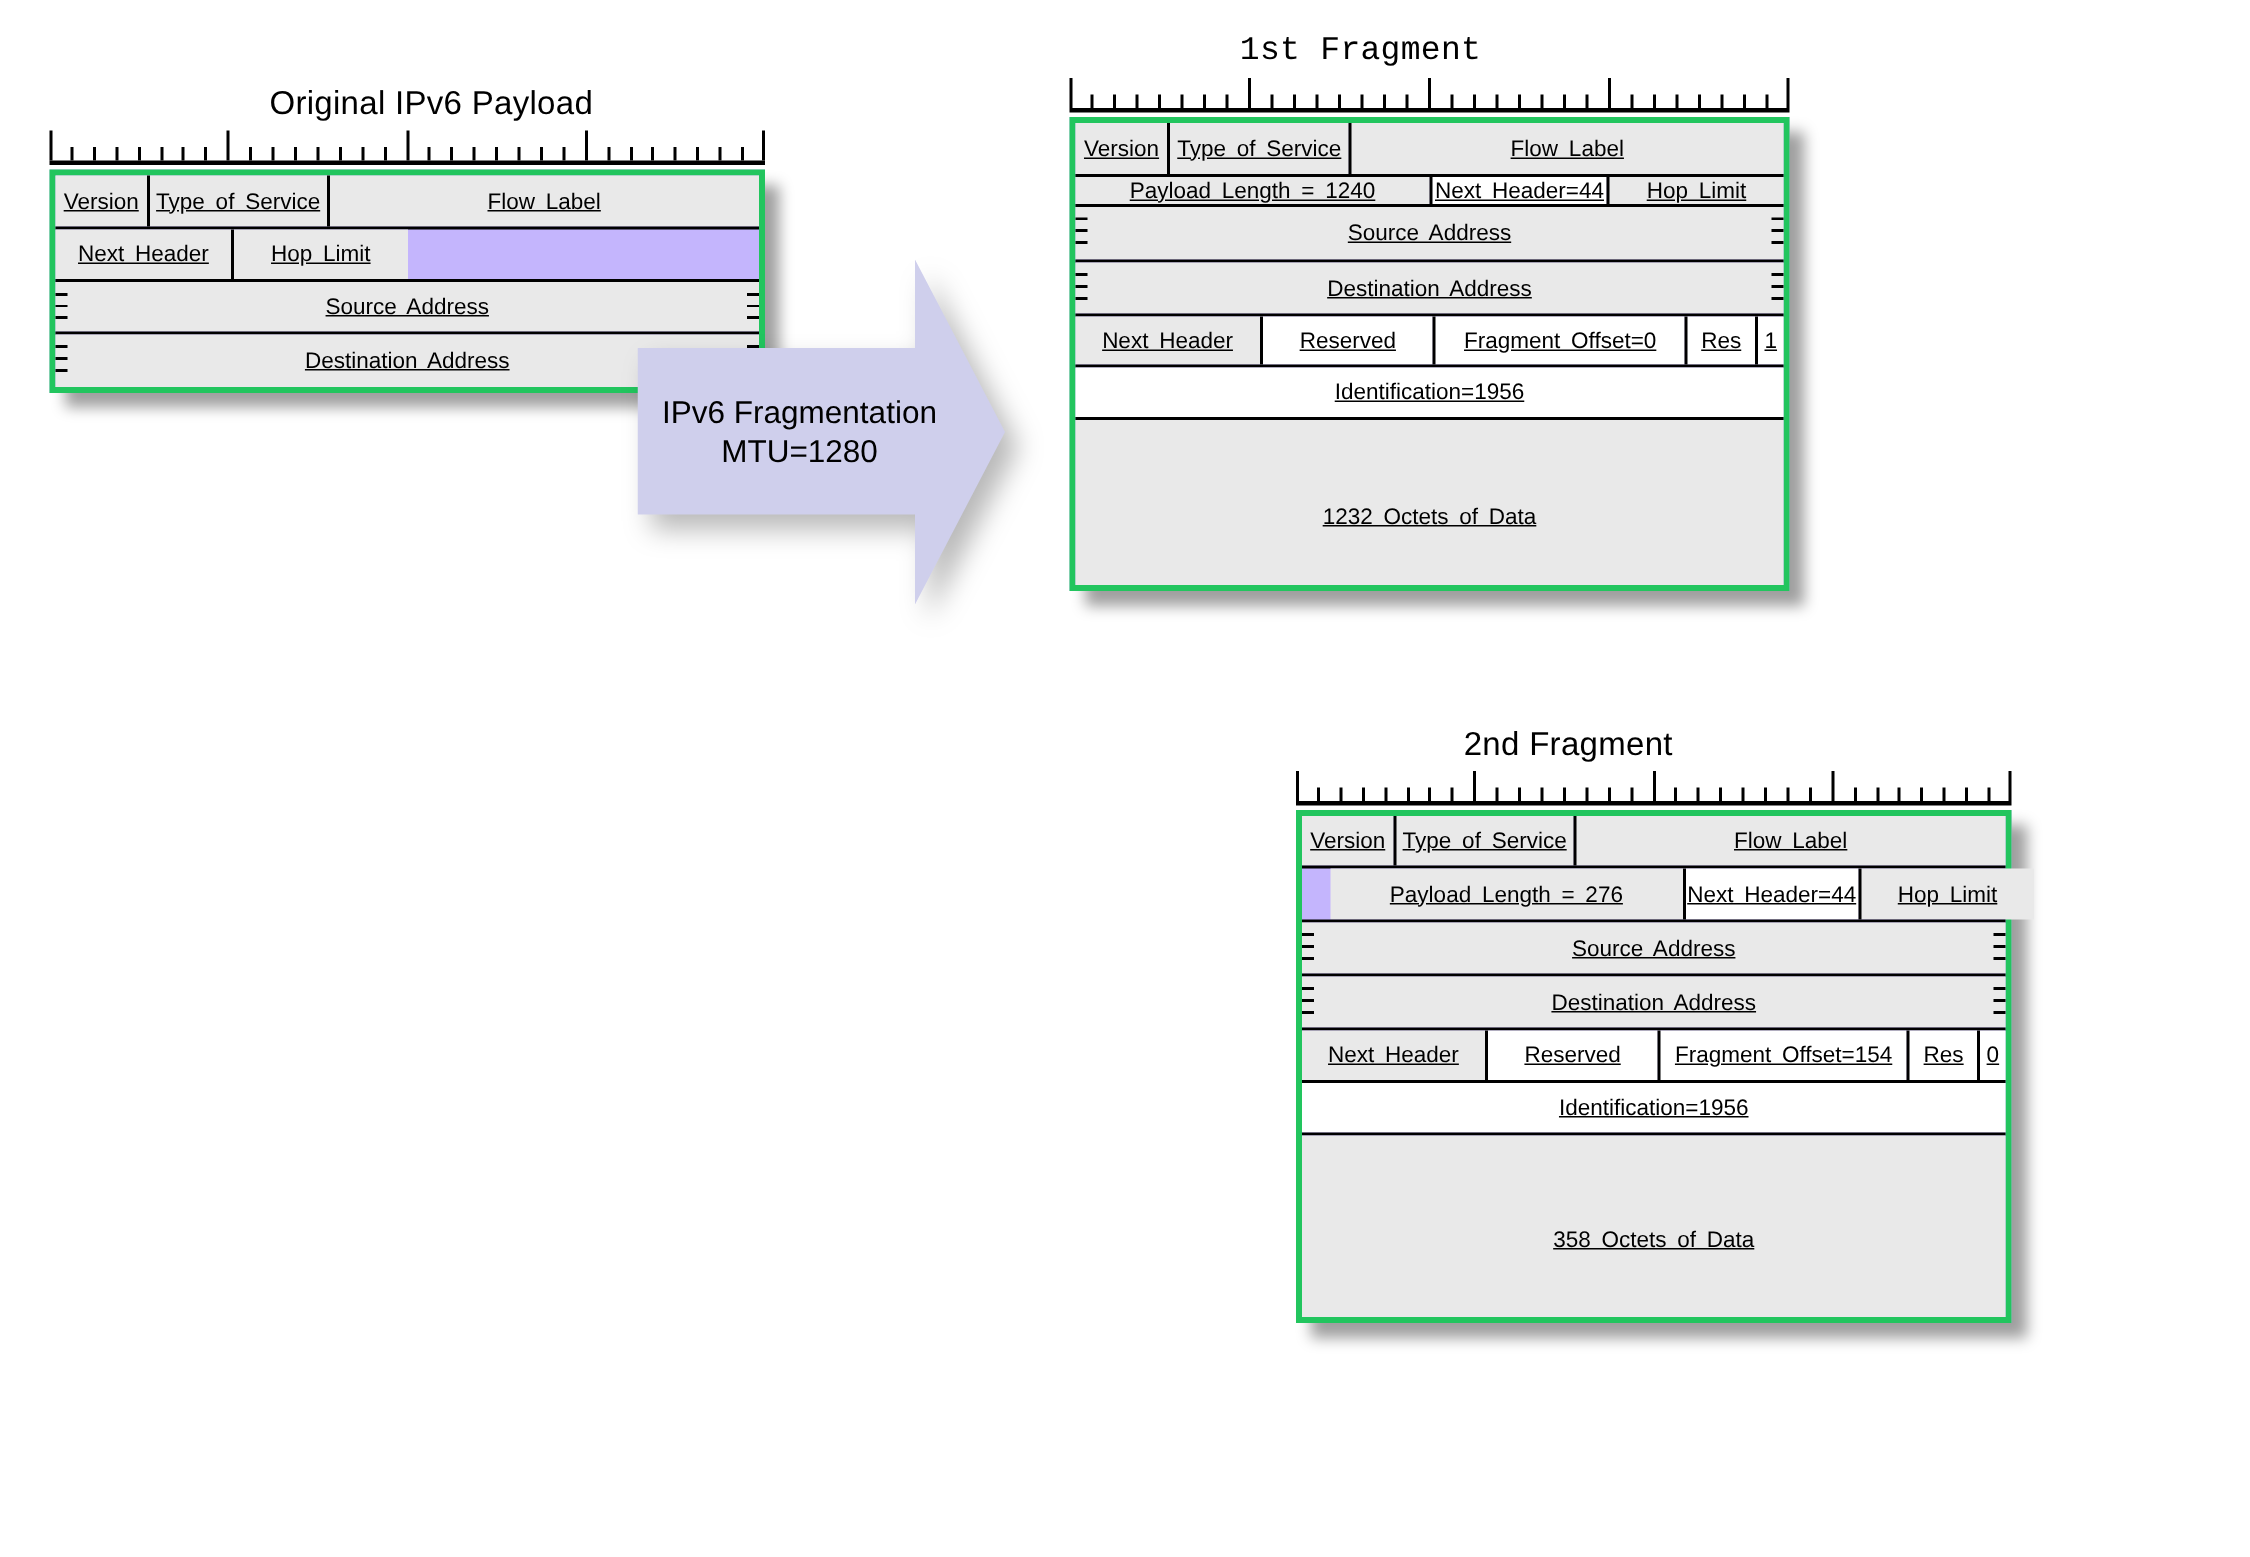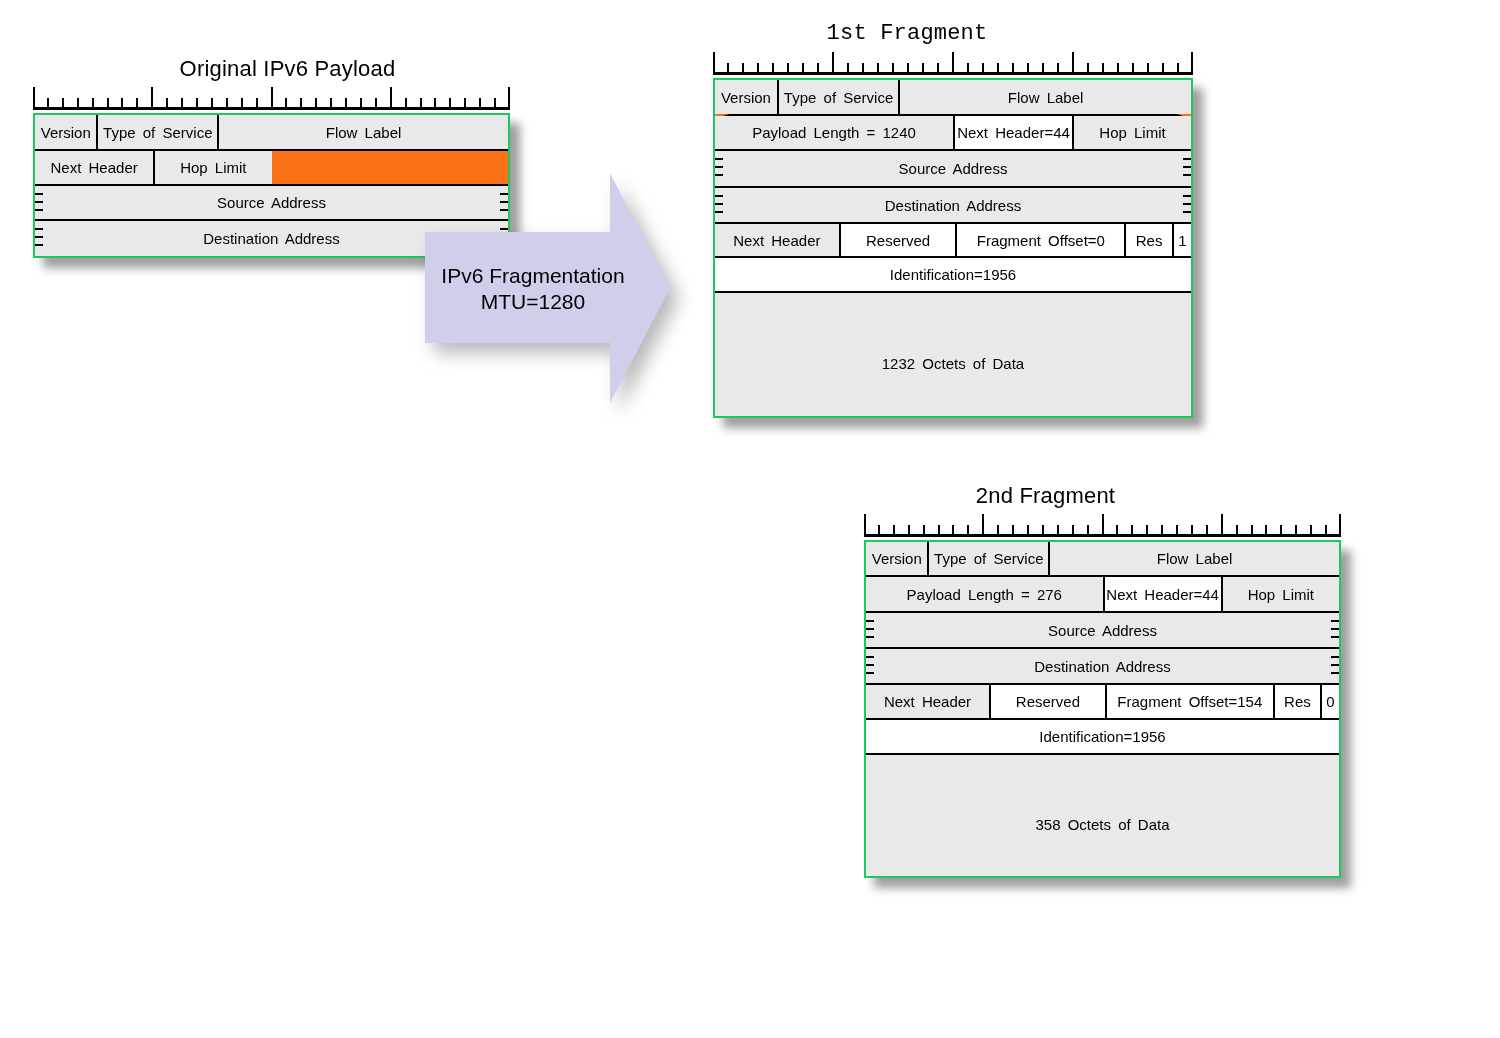--- a/index.html
+++ b/index.html
@@ -9,22 +9,23 @@
   }
   .packet{position:absolute;}
   .ptitle{
     position:relative;font-size:22px;line-height:24px;text-align:center;
     white-space:nowrap;letter-spacing:.2px;
   }
   .ruler{position:relative;height:21px;border-bottom:3px solid #000;margin-top:5px;}
   .ruler .tick{position:absolute;bottom:0;width:2px;height:9px;background:#000;}
   .ruler .tick.tall{height:20px;}
   .pbox{
-    position:relative;border:2px solid #22c55e;margin-top:3px;background:#f97316;
+    position:relative;border:4px solid #22c55e;margin-top:3px;background:#c4b5fd;
     box-shadow:10px 10px 9px rgba(0,0,0,0.38);
+    text-decoration:underline;
   }
   .prow{position:relative;display:flex;box-sizing:border-box;border-top:2px solid #000;}
   .prow:first-child{border-top:none;}
   .cell{
     display:flex;align-items:center;justify-content:center;box-sizing:border-box;
     font-size:15px;word-spacing:3px;white-space:nowrap;border-left:2px solid #000;
   }
   .cell:first-child{border-left:none;}
   .gray{background:#e9e9e9;}
   .white{background:#ffffff;}
@@ -147,21 +148,21 @@
         <div class="tick" style="left: calc(93.75% - 1px);"></div>
         <div class="tick" style="left: calc(96.875% - 1px);"></div>
         <div class="tick tall" style="right: 0px;"></div>
       </div>
     <div class="pbox">
       <div class="prow" style="height:34px;">
         <div class="cell gray" style="flex:0 0 13%;">Version</div>
         <div class="cell gray" style="flex:0 0 25.5%;">Type of Service</div>
         <div class="cell gray" style="flex:0 0 61.5%;">Flow Label</div>
       </div>
-      <div class="prow" style="height:35px;border-radius:16px;">
+      <div class="prow" style="height:20px;">
         <div class="cell gray" style="flex:0 0 50%;">Payload Length = 1240</div>
         <div class="cell white" style="flex:0 0 25%;">Next Header=44</div>
         <div class="cell gray" style="flex:0 0 25%;">Hop Limit</div>
       </div>
       <div class="prow" style="height:37px;">
         <div class="cell gray full">Source Address</div>
         <span class="eticks l"></span>
         <span class="eticks r"></span>
       </div>
       <div class="prow" style="height:36px;">
@@ -172,21 +173,21 @@
       <div class="prow" style="height:34px;">
         <div class="cell gray" style="flex:0 0 26%;">Next Header</div>
         <div class="cell white" style="flex:0 0 24.5%;">Reserved</div>
         <div class="cell white" style="flex:0 0 35.5%;">Fragment Offset=0</div>
         <div class="cell white" style="flex:0 0 10%;">Res</div>
         <div class="cell white" style="flex:0 0 4%;">1</div>
       </div>
       <div class="prow" style="height:35px;">
         <div class="cell white full">Identification=1956</div>
       </div>
-      <div class="prow" style="height:125px;">
+      <div class="prow" style="height:112px;">
         <div class="cell gray full datacell">1232 Octets of Data</div>
       </div>
     </div>
   </div>
 
   <div class="packet" style="left:864px;top:484px;width:477px;">
     <div class="ptitle" style="left:-57px;">2nd Fragment</div>
     <div class="ruler">
         <div class="tick tall" style="left: 0px;"></div>
         <div class="tick" style="left: calc(3.125% - 1px);"></div>
@@ -222,21 +223,21 @@
         <div class="tick" style="left: calc(96.875% - 1px);"></div>
         <div class="tick tall" style="right: 0px;"></div>
       </div>
     <div class="pbox">
       <div class="prow" style="height:33px;">
         <div class="cell gray" style="flex:0 0 13%;">Version</div>
         <div class="cell gray" style="flex:0 0 25.5%;">Type of Service</div>
         <div class="cell gray" style="flex:0 0 61.5%;">Flow Label</div>
       </div>
       <div class="prow" style="height:36px;">
-        <div class="cell gray" style="flex:0 0 50%;">Payload Length = 276</div>
+        <div class="cell gray" style="flex:0 0 50%;margin-left:19px;">Payload Length = 276</div>
         <div class="cell white" style="flex:0 0 25%;">Next Header=44</div>
         <div class="cell gray" style="flex:0 0 25%;">Hop Limit</div>
       </div>
       <div class="prow" style="height:36px;">
         <div class="cell gray full">Source Address</div>
         <span class="eticks l"></span>
         <span class="eticks r"></span>
       </div>
       <div class="prow" style="height:36px;">
         <div class="cell gray full">Destination Address</div>

